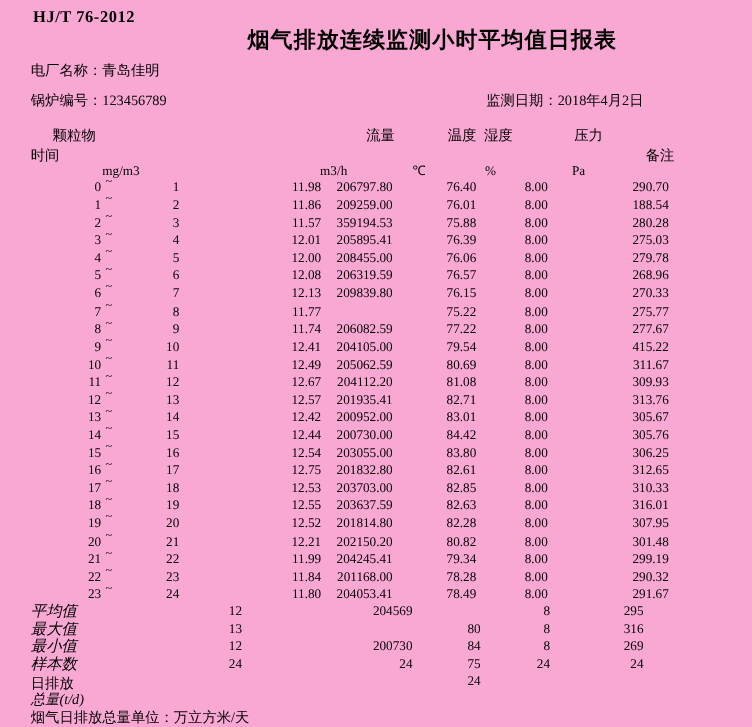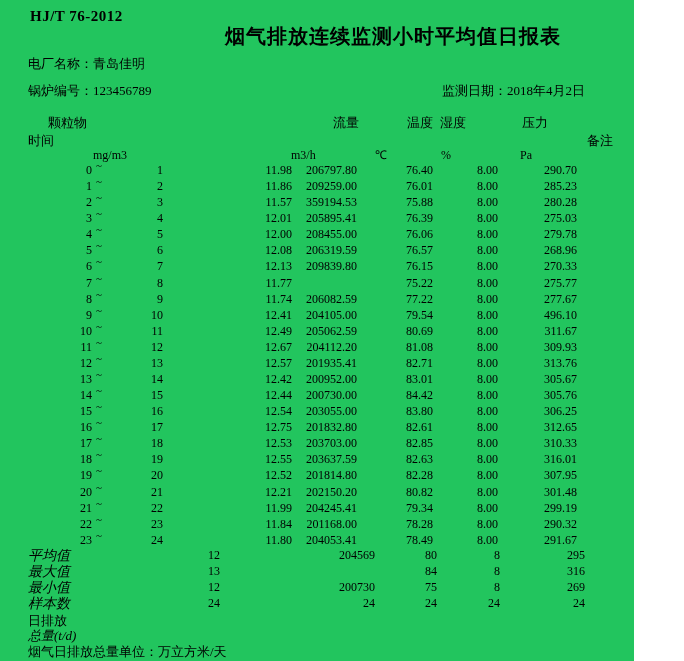--- a/index.html
+++ b/index.html
@@ -1,17 +1,17 @@
 <!DOCTYPE html>
 <html><head>
 <meta charset="utf-8">
 <style>
   html,body{margin:0;padding:0;background:#fff;}
   .page{
-    position:relative;width:634px;height:661px;background:#22c55e;color:#000;
+    position:relative;width:684px;height:661px;background:#f9a8d4;color:#000;
     font-family:"Liberation Serif", serif;overflow:hidden;
   }
   .abs{position:absolute;white-space:pre;}
   .std{left:30px;top:8px;font-size:15px;font-weight:bold;letter-spacing:.5px;}
   .title{left:225px;top:23px;font-size:20px;font-weight:bold;letter-spacing:1px;}
   .meta{font-size:13px;}
   .plant{left:28px;top:55px;}
   .boiler{left:28px;top:82px;}
   .mdate{left:442px;top:82px;}
   .th{font-size:13px;}
@@ -31,28 +31,28 @@
   .rows{position:absolute;left:0;top:163px;width:684px;}
   .drow{position:relative;height:16.08px;font-size:12px;}
   .cell{position:absolute;top:0;left:0;text-align:right;white-space:pre;}
   .c-start{width:92px;}
   .c-tilde{left:96px;width:14px;top:-4px;font-size:11px;text-align:left;}
   .c-end{width:163px;}
   .c-pm{width:292px;}
   .c-flow{width:357px;}
   .c-temp{width:433px;}
   .c-hum{width:498px;}
-  .c-press{width:577px;}
+  .c-press{width:577px;margin-left:31px;}
   .srows{position:absolute;left:0;top:547px;width:684px;}
   .srow{position:relative;height:16.1px;font-size:12px;}
   .s-label{position:absolute;left:28px;top:0;font-size:14px;white-space:pre;font-style:italic;}
   .sv{position:absolute;top:1px;left:0;text-align:right;white-space:pre;}
   .sv1{width:220px;}
   .sv2{width:361px;margin-left:14px;}
-  .sv3{width:437px;}
+  .sv3{width:437px;margin-top:16px;}
   .sv4{width:500px;}
   .sv5{width:585px;}
   .x1{left:28px;top:612px;font-size:13px;}
   .x2{left:28px;top:627px;font-size:13px;font-style:italic;}
   .foot{left:28px;top:643px;font-size:13px;}
 </style>
 </head>
 <body>
 
 <div class="page">
@@ -90,21 +90,21 @@
         <span class="cell c-press">290.70</span>
       </div>
       <div class="drow">
         <span class="cell c-start">1</span>
         <span class="cell c-tilde">~</span>
         <span class="cell c-end">2</span>
         <span class="cell c-pm">11.86</span>
         <span class="cell c-flow">209259.00</span>
         <span class="cell c-temp">76.01</span>
         <span class="cell c-hum">8.00</span>
-        <span class="cell c-press">285.23</span>
+        <span class="cell c-press">188.54</span>
       </div>
       <div class="drow">
         <span class="cell c-start">2</span>
         <span class="cell c-tilde">~</span>
         <span class="cell c-end">3</span>
         <span class="cell c-pm">11.57</span>
         <span class="cell c-flow">359194.53</span>
         <span class="cell c-temp">75.88</span>
         <span class="cell c-hum">8.00</span>
         <span class="cell c-press">280.28</span>
@@ -169,21 +169,21 @@
         <span class="cell c-press">277.67</span>
       </div>
       <div class="drow">
         <span class="cell c-start">9</span>
         <span class="cell c-tilde">~</span>
         <span class="cell c-end">10</span>
         <span class="cell c-pm">12.41</span>
         <span class="cell c-flow">204105.00</span>
         <span class="cell c-temp">79.54</span>
         <span class="cell c-hum">8.00</span>
-        <span class="cell c-press">496.10</span>
+        <span class="cell c-press">415.22</span>
       </div>
       <div class="drow">
         <span class="cell c-start">10</span>
         <span class="cell c-tilde">~</span>
         <span class="cell c-end">11</span>
         <span class="cell c-pm">12.49</span>
         <span class="cell c-flow">205062.59</span>
         <span class="cell c-temp">80.69</span>
         <span class="cell c-hum">8.00</span>
         <span class="cell c-press">311.67</span>

